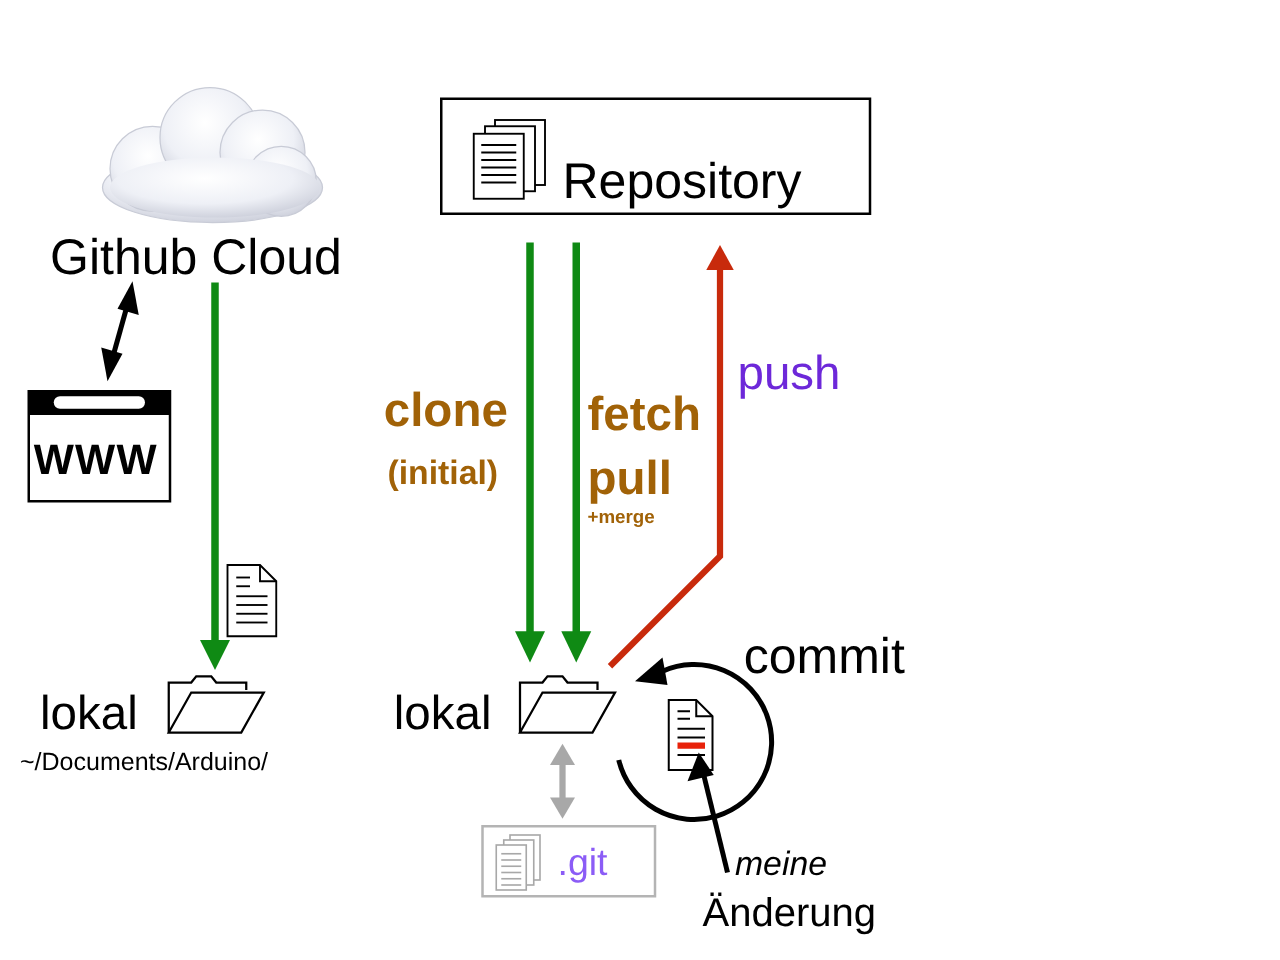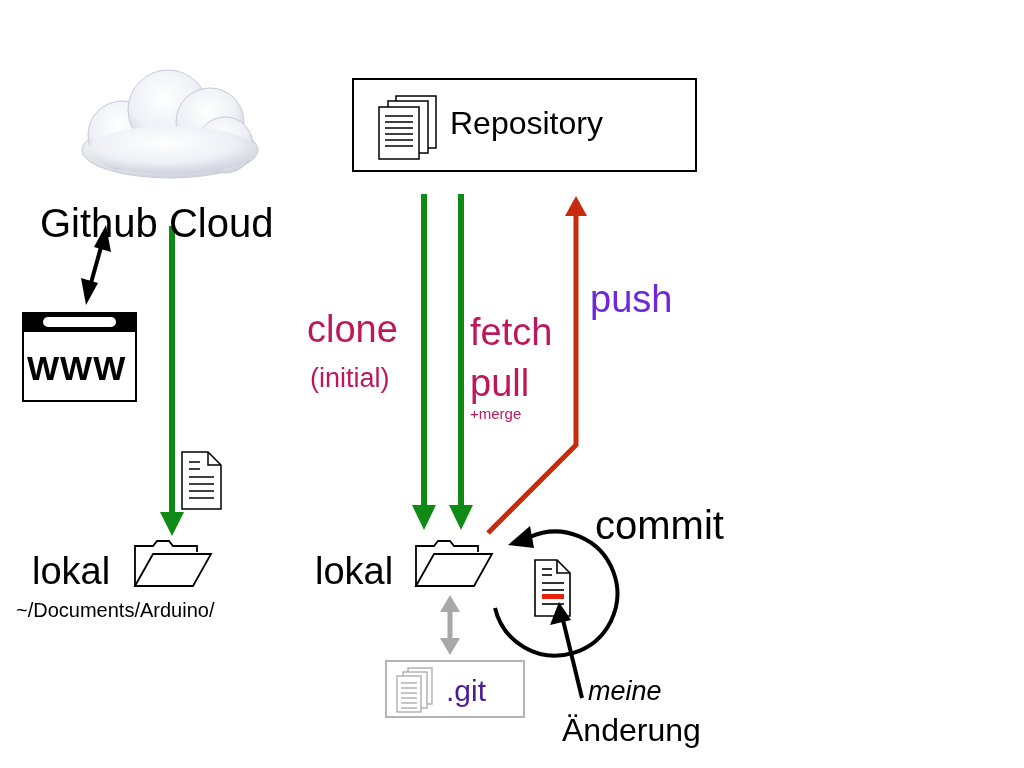--- a/index.html
+++ b/index.html
@@ -1,25 +1,25 @@
 <!DOCTYPE html>
 <html><head>
 <meta charset="utf-8">
 <style>
   html, body { margin: 0; padding: 0; background: #ffffff; }
   body { width: 1024px; height: 768px; position: relative; overflow: hidden;
          font-family: "Liberation Sans", sans-serif; }
   svg.diagram { position: absolute; left: 0; top: 0; width: 1024px; height: 768px; }
   .lbl { position: absolute; white-space: nowrap; line-height: 1; }
   .black { color: #000000; }
-  .green { color: #be185d; }
+  .green { color: #a16207; font-weight: bold; }
   .red { color: #6d28d9; }
-  .gray { color: #4c1d95; }
-  #cloud-label { left: 40px; top: 186px; font-size: 40px; margin-top: 17px; }
-  #repo-label { left: 450px; top: 107px; font-size: 32px; }
+  .gray { color: #8b5cf6; }
+  #cloud-label { left: 40px; top: 186px; font-size: 40px; }
+  #repo-label { left: 450px; top: 125px; font-size: 40px; }
   #www-text { left: 27px; top: 351px; font-size: 34px; font-weight: bold; letter-spacing: 1px; }
   #clone-label { left: 307px; top: 310px; font-size: 38px; }
   #clone-sub { left: 310px; top: 365px; font-size: 27px; }
   #fetch-label { left: 470px; top: 313px; font-size: 38px; }
   #pull-label { left: 470px; top: 364px; font-size: 38px; }
   #merge-label { left: 470px; top: 406px; font-size: 15px; }
   #push-label { left: 590px; top: 280px; font-size: 38px; }
   #lokal1 { left: 32px; top: 552px; font-size: 38px; }
   #path-label { left: 16px; top: 600px; font-size: 20px; }
   #lokal2 { left: 315px; top: 552px; font-size: 38px; }

